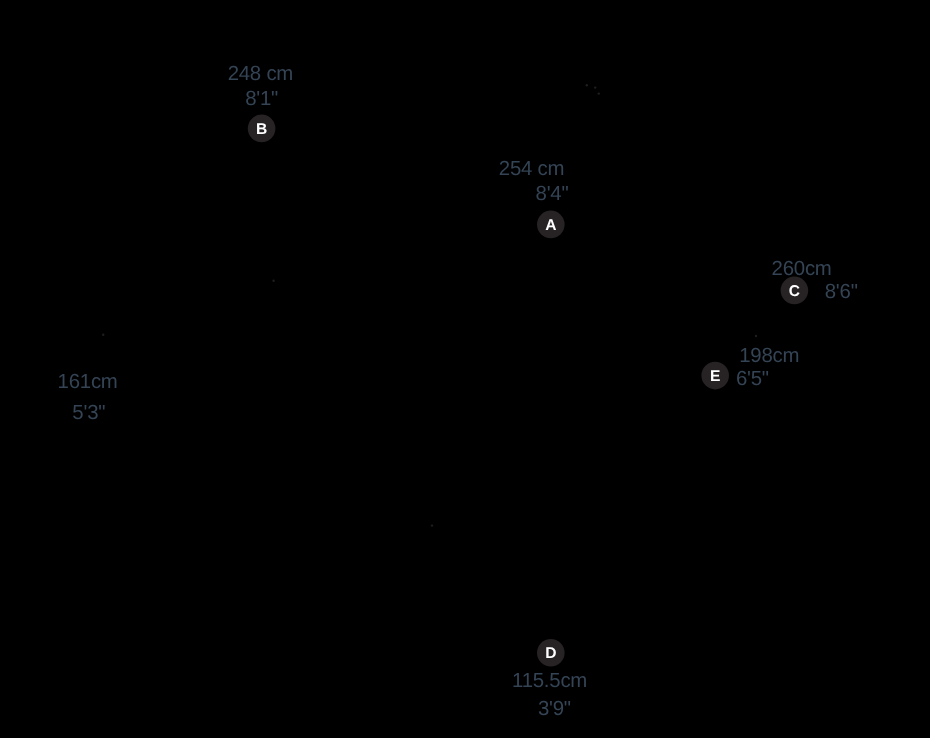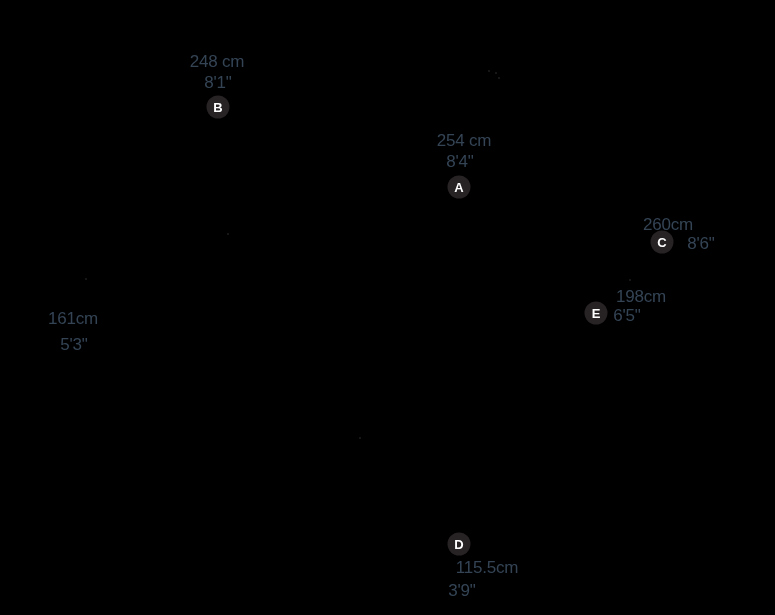--- a/index.html
+++ b/index.html
@@ -51,21 +51,21 @@
 
 <div class="canvas">
 
   <div>
     <div class="m-txt" style="left:217px; top:61px">248 cm</div>
     <div class="m-txt" style="left:218px; top:82px">8'1"</div>
     <div class="badge" style="left:218px; top:107px">B</div>
   </div>
 
   <div>
-    <div class="m-txt" style="left:464px; top:140px">254 cm</div>
+    <div class="m-txt" style="left:443px; top:140px">254 cm</div>
     <div class="m-txt" style="left:460px; top:161px">8'4"</div>
     <div class="badge" style="left:459px; top:187px">A</div>
   </div>
 
   <div>
     <div class="m-txt" style="left:668px; top:224px">260cm</div>
     <div class="badge" style="left:662px; top:242px">C</div>
     <div class="m-txt" style="left:701px; top:243px">8'6"</div>
   </div>
 
@@ -75,21 +75,21 @@
     <div class="m-txt" style="left:627px; top:315px">6'5"</div>
   </div>
 
   <div>
     <div class="m-txt" style="left:73px; top:318px">161cm</div>
     <div class="m-txt" style="left:74px; top:344px">5'3"</div>
   </div>
 
   <div>
     <div class="badge" style="left:459px; top:544px">D</div>
-    <div class="m-txt" style="left:487px; top:567px">115.5cm</div>
+    <div class="m-txt" style="left:458px; top:567px">115.5cm</div>
     <div class="m-txt" style="left:462px; top:590px">3'9"</div>
   </div>
 
   <div class="speck" style="left:488px; top:70px"></div>
   <div class="speck" style="left:495px; top:72px"></div>
   <div class="speck" style="left:498px; top:77px"></div>
   <div class="speck" style="left:227px; top:233px"></div>
   <div class="speck" style="left:85px;  top:278px"></div>
   <div class="speck" style="left:629px; top:279px"></div>
   <div class="speck" style="left:359px; top:437px"></div>

